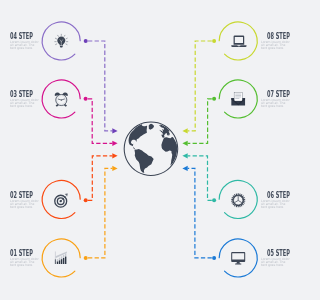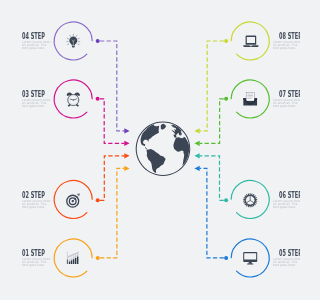--- a/index.html
+++ b/index.html
@@ -1,19 +1,19 @@
 <!DOCTYPE html>
 <html><head>
 <meta charset="utf-8">
 <title>Infographic</title>
 <style>
   html,body{margin:0;padding:0;}
   body{width:300px;height:300px;background:#f1f2f4;overflow:hidden;
        font-family:"DejaVu Sans",sans-serif;position:relative;-webkit-font-smoothing:antialiased;}
-  #stage{position:absolute;left:12px;top:0;width:300px;height:300px;}
+  #stage{position:absolute;left:0;top:0;width:300px;height:300px;}
   svg.layer{position:absolute;left:0;top:0;width:300px;height:300px;overflow:visible;}
   .steptitle{position:absolute;font-family:"DejaVu Sans Condensed","DejaVu Sans",sans-serif;
              font-weight:bold;font-size:8.4px;letter-spacing:0px;color:#434c5b;
              white-space:nowrap;line-height:1;transform:scaleX(0.665);
              transform-origin:0 0;}
   .stepbody{position:absolute;font-family:"DejaVu Sans",sans-serif;font-size:3.05px;
             line-height:3.38px;color:#b9bdc5;width:30.6px;letter-spacing:0.01px;}
   .stepbody.r{text-align:left;}
 </style>
 </head>

